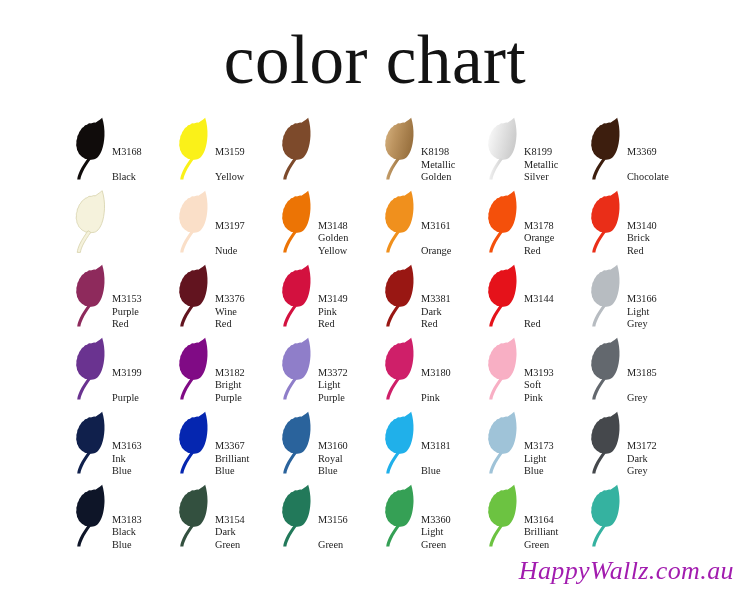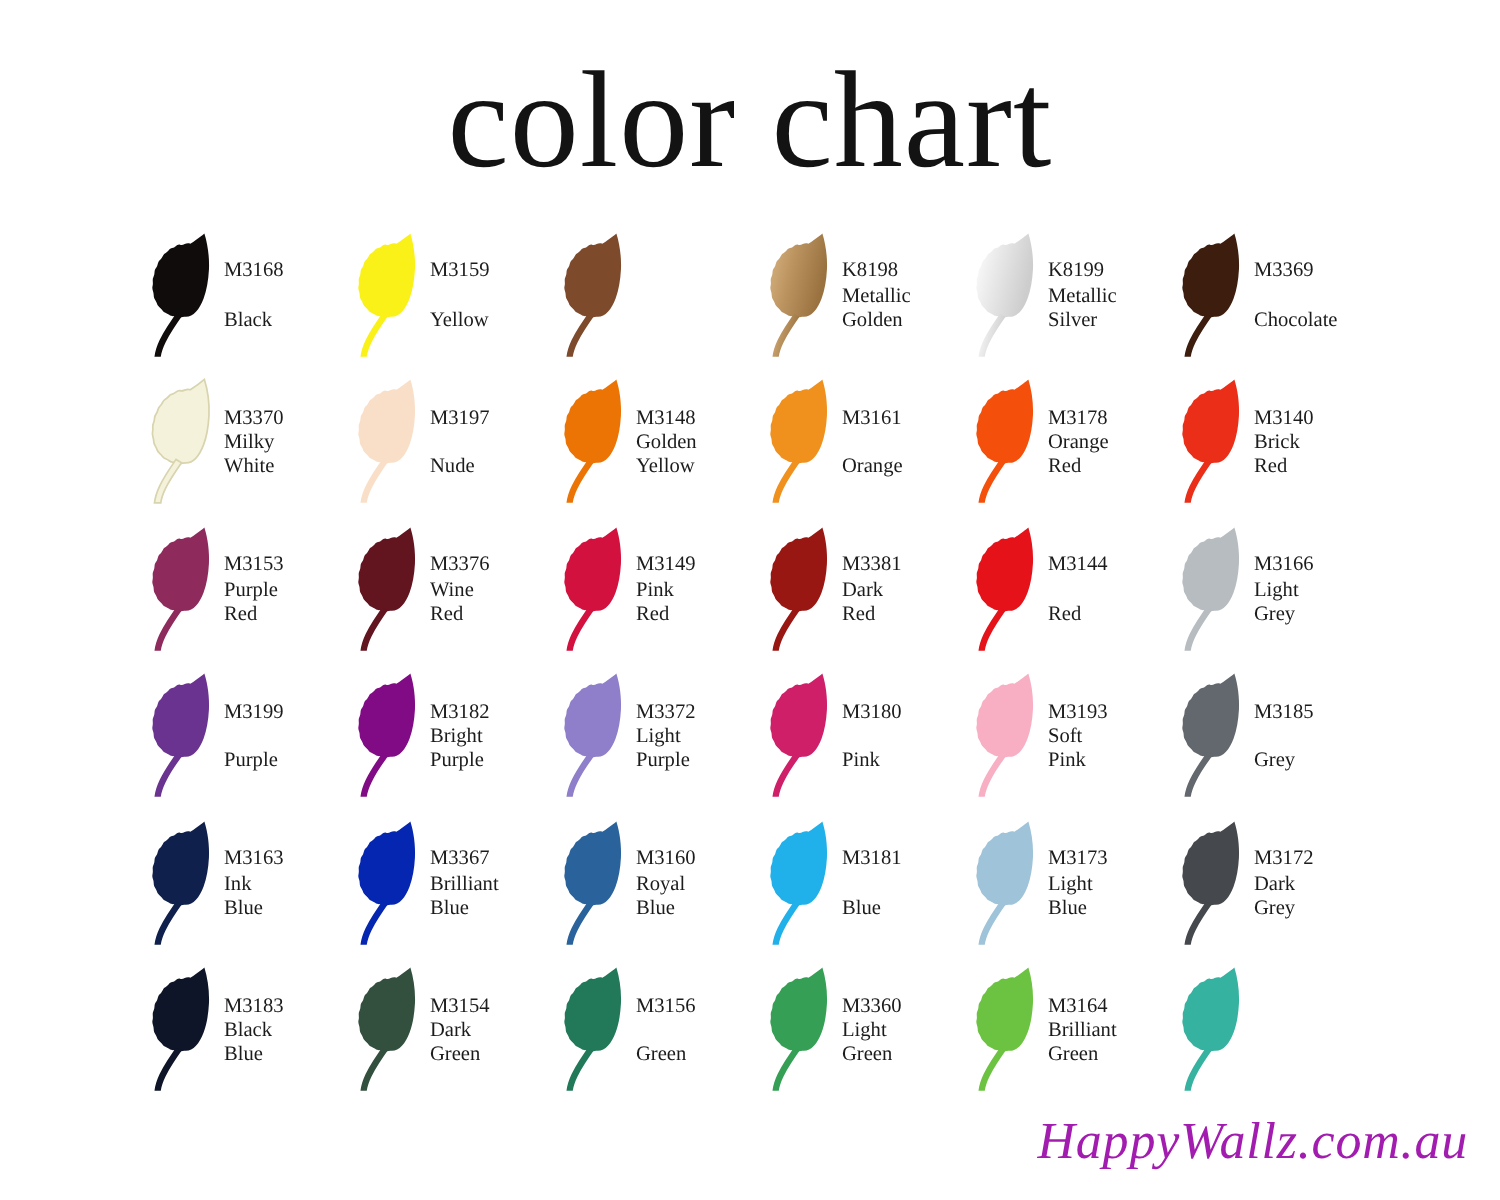--- a/index.html
+++ b/index.html
@@ -38,21 +38,21 @@
     width: 620px;
     display: grid;
     grid-template-columns: repeat(6, 101px);
     grid-auto-rows: 73.5px;
     column-gap: 2px;
   }
 
   .swatch {
     position: relative;
     display: flex;
-    align-items: center;
+    align-items: flex-end;
     justify-content: flex-start;
   }
 
   .leaf-wrap {
     position: relative;
     width: 40px;
     height: 72px;
     flex: 0 0 40px;
   }
   .leaf-wrap svg {
@@ -184,25 +184,20 @@
         <span class="swatch-name">Chocolate</span>
       </div>
     </div>
     <div class="swatch">
       <div class="leaf-wrap">
         <svg viewBox="0 0 42 72" xmlns="http://www.w3.org/2000/svg">
           <path d="M33.8 4.2 C33.8 4.2 30.6 7.0 26.4 9.6 C24.2 8.6 22.9 10.8 21.0 10.1 C19.4 9.6 18.6 11.8 16.9 11.9 C15.3 12.0 14.9 13.9 13.3 14.6 C11.8 15.3 11.9 17.1 10.5 18.2 C9.1 19.3 9.6 21.0 8.4 22.4 C7.2 23.8 8.0 25.3 7.1 27.0 C6.2 28.7 7.1 29.9 6.6 31.8 C6.1 33.7 7.2 34.6 7.2 36.6 C7.2 38.6 8.4 39.2 8.9 41.0 C9.4 42.8 10.7 43.0 11.7 44.5 C12.7 46.0 13.9 45.8 15.3 46.9 C16.7 48.0 17.9 47.5 19.6 48.1 C21.3 48.7 22.3 48.0 24.1 48.0 C28.0 48.0 31.2 44.2 33.4 38.4 C35.0 34.2 35.9 28.9 36.2 23.2 C36.5 16.8 35.6 9.9 33.8 4.2 Z" fill="#f5f2dc" stroke="#d8d4ae" stroke-width="0.9"></path>
           <path d="M18.9 46.2 C15.9 50.6 12.6 55.3 10.3 60.2 C8.9 63.2 7.9 66.2 7.6 69.0 L10.9 69.0 C11.2 66.7 12.1 64.1 13.4 61.4 C15.6 56.8 18.8 52.2 21.8 47.9 Z" fill="#f5f2dc" stroke="#d8d4ae" stroke-width="0.9"></path>
         </svg>
       </div>
-      <div class="swatch-labels">
-        <span class="swatch-code">M3370</span>
-        <span class="swatch-name">Milky</span>
-        <span class="swatch-name">White</span>
-      </div>
     </div>
     <div class="swatch">
       <div class="leaf-wrap">
         <svg viewBox="0 0 42 72" xmlns="http://www.w3.org/2000/svg">
           <path d="M33.8 4.2 C33.8 4.2 30.6 7.0 26.4 9.6 C24.2 8.6 22.9 10.8 21.0 10.1 C19.4 9.6 18.6 11.8 16.9 11.9 C15.3 12.0 14.9 13.9 13.3 14.6 C11.8 15.3 11.9 17.1 10.5 18.2 C9.1 19.3 9.6 21.0 8.4 22.4 C7.2 23.8 8.0 25.3 7.1 27.0 C6.2 28.7 7.1 29.9 6.6 31.8 C6.1 33.7 7.2 34.6 7.2 36.6 C7.2 38.6 8.4 39.2 8.9 41.0 C9.4 42.8 10.7 43.0 11.7 44.5 C12.7 46.0 13.9 45.8 15.3 46.9 C16.7 48.0 17.9 47.5 19.6 48.1 C21.3 48.7 22.3 48.0 24.1 48.0 C28.0 48.0 31.2 44.2 33.4 38.4 C35.0 34.2 35.9 28.9 36.2 23.2 C36.5 16.8 35.6 9.9 33.8 4.2 Z" fill="#fadfc8"></path>
           <path d="M18.9 46.2 C15.9 50.6 12.6 55.3 10.3 60.2 C8.9 63.2 7.9 66.2 7.6 69.0 L10.9 69.0 C11.2 66.7 12.1 64.1 13.4 61.4 C15.6 56.8 18.8 52.2 21.8 47.9 Z" fill="#fadfc8"></path>
         </svg>
       </div>
       <div class="swatch-labels one-line">
         <span class="swatch-code">M3197</span>

